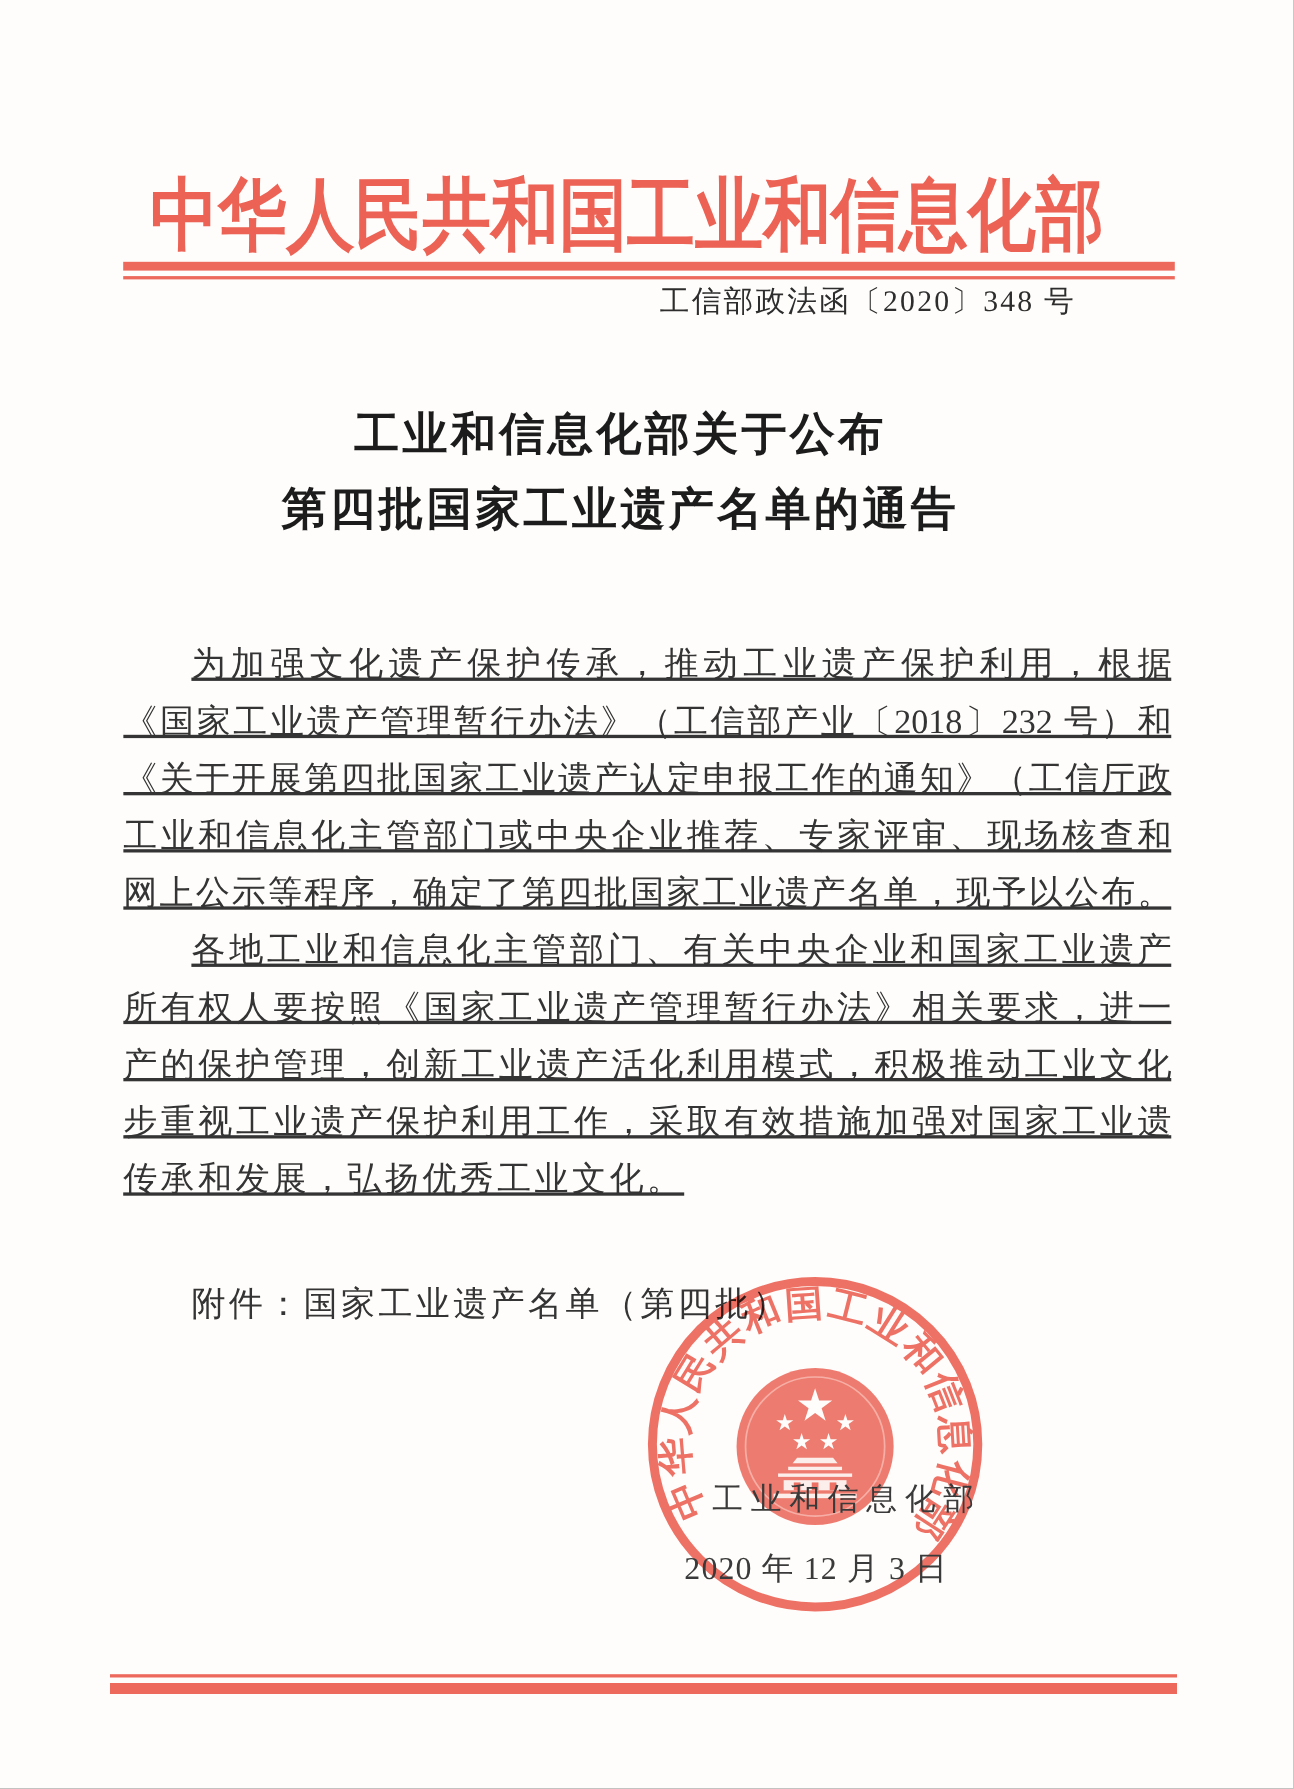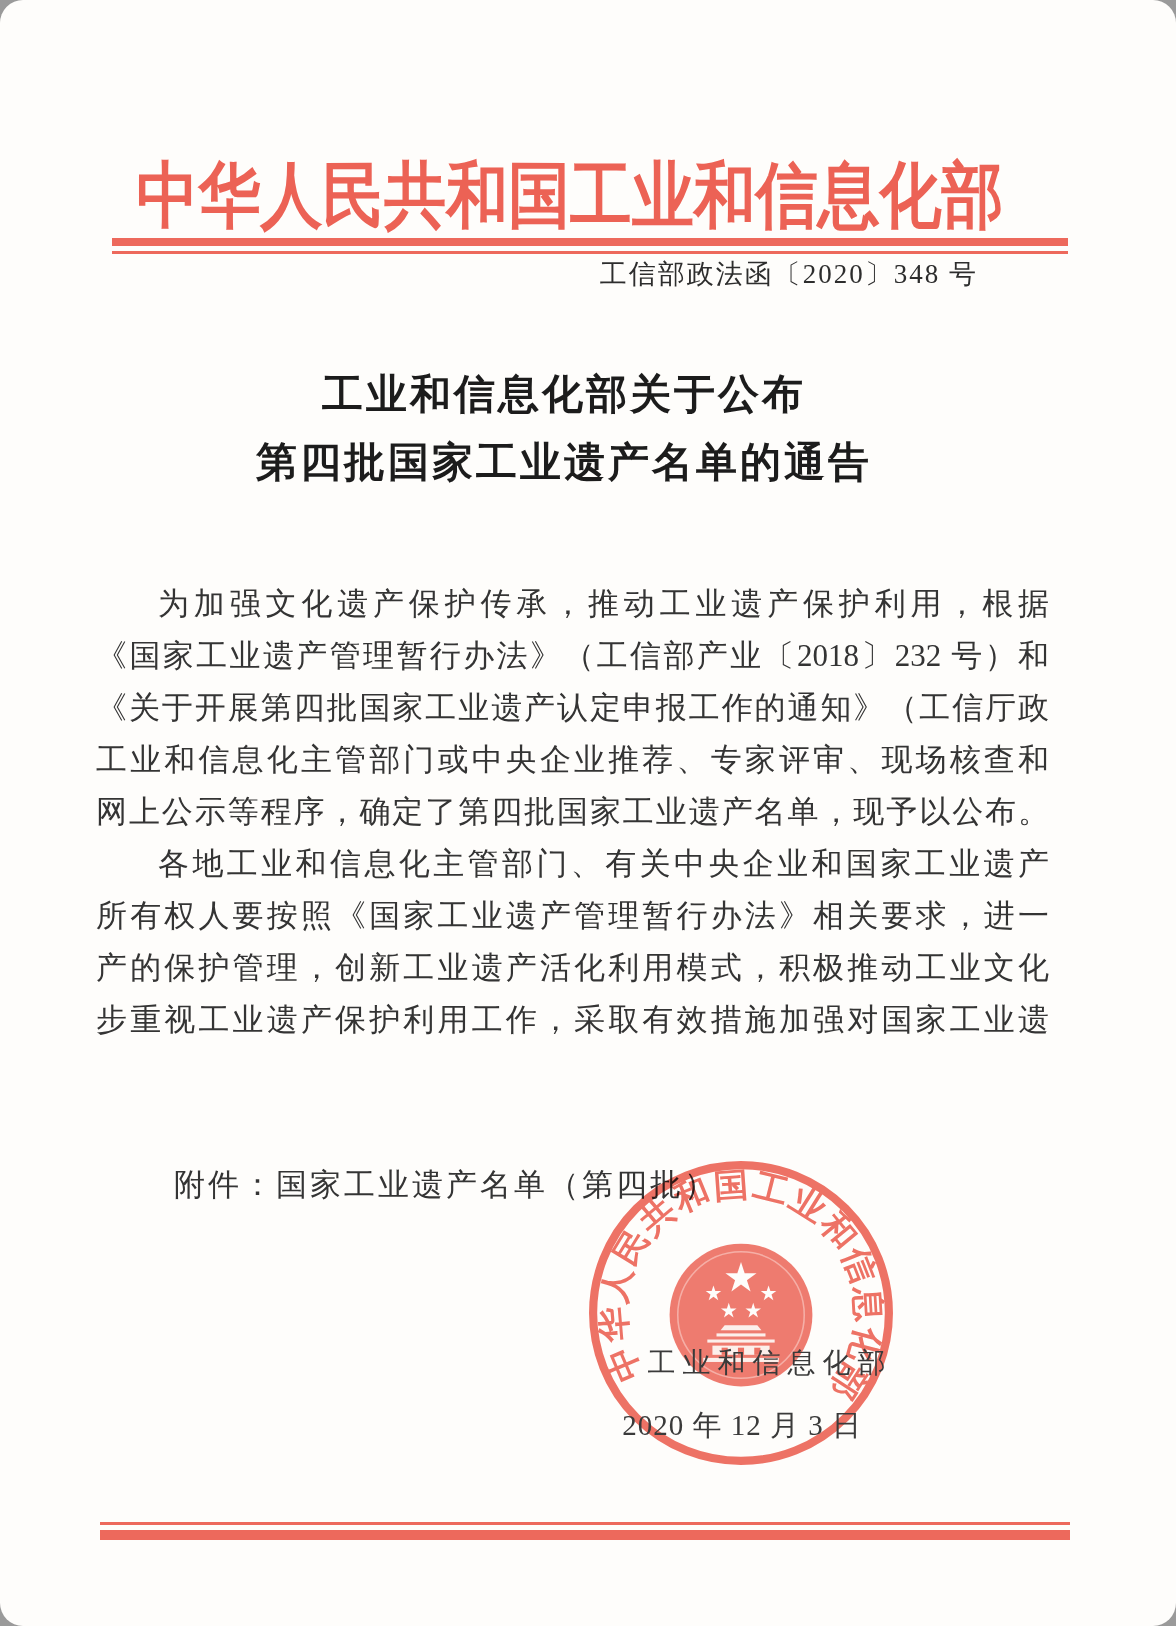--- a/index.html
+++ b/index.html
@@ -3,21 +3,20 @@
 <meta charset="utf-8">
 <style>
   html,body{margin:0;padding:0;background:#9a9a9a;}
   .page{
     position:relative;
     width:1176px;height:1626px;
     margin:0 auto;
     background:#fefdfb;
     overflow:hidden;
     font-family:"Liberation Serif","DejaVu Serif",serif;
-    border-radius:23px;
   }
   
   .agency{
     position:absolute;left:0;top:148px;width:1140px;
     text-align:center;
     font-size:72px;font-weight:bold;color:#ec6255;
     letter-spacing:0px;white-space:nowrap;
     transform:scaleX(0.86);transform-origin:50% 0;
   }
   .rule-top{position:absolute;left:112px;top:238px;width:956px;}
@@ -26,22 +25,22 @@
   .rule-top .thin{height:3px;background:#ed695c;}
   .doc-no{
     position:absolute;top:256px;right:198px;
     font-size:27px;color:#2d2d2d;letter-spacing:2px;white-space:nowrap;
   }
   
   .title{position:absolute;left:0;top:360px;width:1105px;text-align:center;color:#1c1c1c;}
   .title .t-line{font-size:41px;font-weight:bold;letter-spacing:3px;line-height:68px;white-space:nowrap;padding-left:23px;}
   
   .body-text{
-    position:absolute;left:96px;top:578px;width:953px;
-    font-size:31px;color:#343434;
+    position:absolute;left:112px;top:578px;width:953px;
+    font-size:31px;color:#343434;text-decoration:underline;
   }
   .bline{height:52px;line-height:52px;white-space:nowrap;}
   .jl{text-align:justify;text-align-last:justify;white-space:normal;overflow:hidden;}
   .ll{text-align:left;text-align-last:left;letter-spacing:3px;}
   .indent{padding-left:62px;}
   .attachment{
     position:absolute;left:112px;top:1164px;width:953px;
     font-size:31px;color:#343434;letter-spacing:3px;white-space:nowrap;
   }
   
@@ -87,20 +86,21 @@
   <div class="body-text">
     <div class="bline jl indent">为加强文化遗产保护传承，推动工业遗产保护利用，根据</div>
     <div class="bline jl">《国家工业遗产管理暂行办法》（工信部产业〔2018〕232 号）和</div>
     <div class="bline jl">《关于开展第四批国家工业遗产认定申报工作的通知》（工信厅政</div>
     <div class="bline jl">工业和信息化主管部门或中央企业推荐、专家评审、现场核查和</div>
     <div class="bline jl">网上公示等程序，确定了第四批国家工业遗产名单，现予以公布。</div>
     <div class="bline jl indent">各地工业和信息化主管部门、有关中央企业和国家工业遗产</div>
     <div class="bline jl">所有权人要按照《国家工业遗产管理暂行办法》相关要求，进一</div>
     <div class="bline jl">产的保护管理，创新工业遗产活化利用模式，积极推动工业文化</div>
     <div class="bline jl">步重视工业遗产保护利用工作，采取有效措施加强对国家工业遗</div>
+    <div class="bline ll">传承和发展，弘扬优秀工业文化。</div>
   </div>
 
   <div class="attachment indent">附件：国家工业遗产名单（第四批）</div>
 
   <svg class="seal" viewBox="0 0 300 300">
     <defs>
       <path id="ringPath" d="M 53.4 210.4 A 114 114 0 1 1 220.2 239.8" fill="none"></path>
       <path id="star" d="M0,-1 L0.2245,-0.309 L0.951,-0.309 L0.3633,0.118 L0.5878,0.809 L0,0.382 L-0.5878,0.809 L-0.3633,0.118 L-0.951,-0.309 L-0.2245,-0.309 Z"></path>
     </defs>
 

